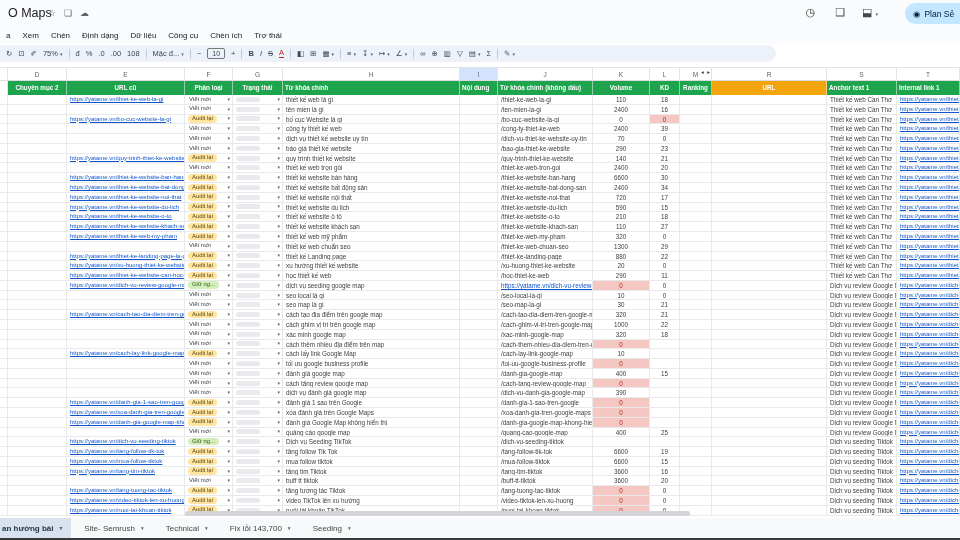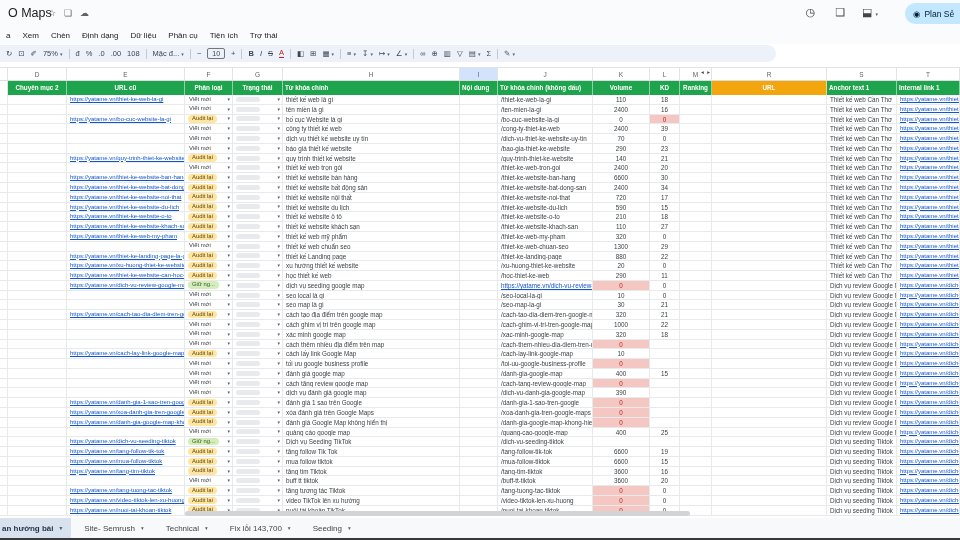--- a/index.html
+++ b/index.html
@@ -78,22 +78,22 @@
       <span>Plan Sẻ</span>
     </button>
   </div>
 
   <div class="menubar" id="menubar">
       <span class="menu-item">a</span>
       <span class="menu-item">Xem</span>
       <span class="menu-item">Chèn</span>
       <span class="menu-item">Định dạng</span>
       <span class="menu-item">Dữ liệu</span>
-      <span class="menu-item">Phân cụ</span>
-      <span class="menu-item">Tiện ích</span>
+      <span class="menu-item">Công cụ</span>
+      <span class="menu-item">Chèn ích</span>
       <span class="menu-item">Trợ thái</span>
     </div>
 
   <div class="toolbar">
     <span class="ti">↻</span>
     <span class="ti">⊡</span>
     <span class="ti">✐</span>
     <span class="ti"><span>75%</span> <span class="dda">▾</span></span>
     <span class="sep"></span>
     <span class="ti">đ</span>

